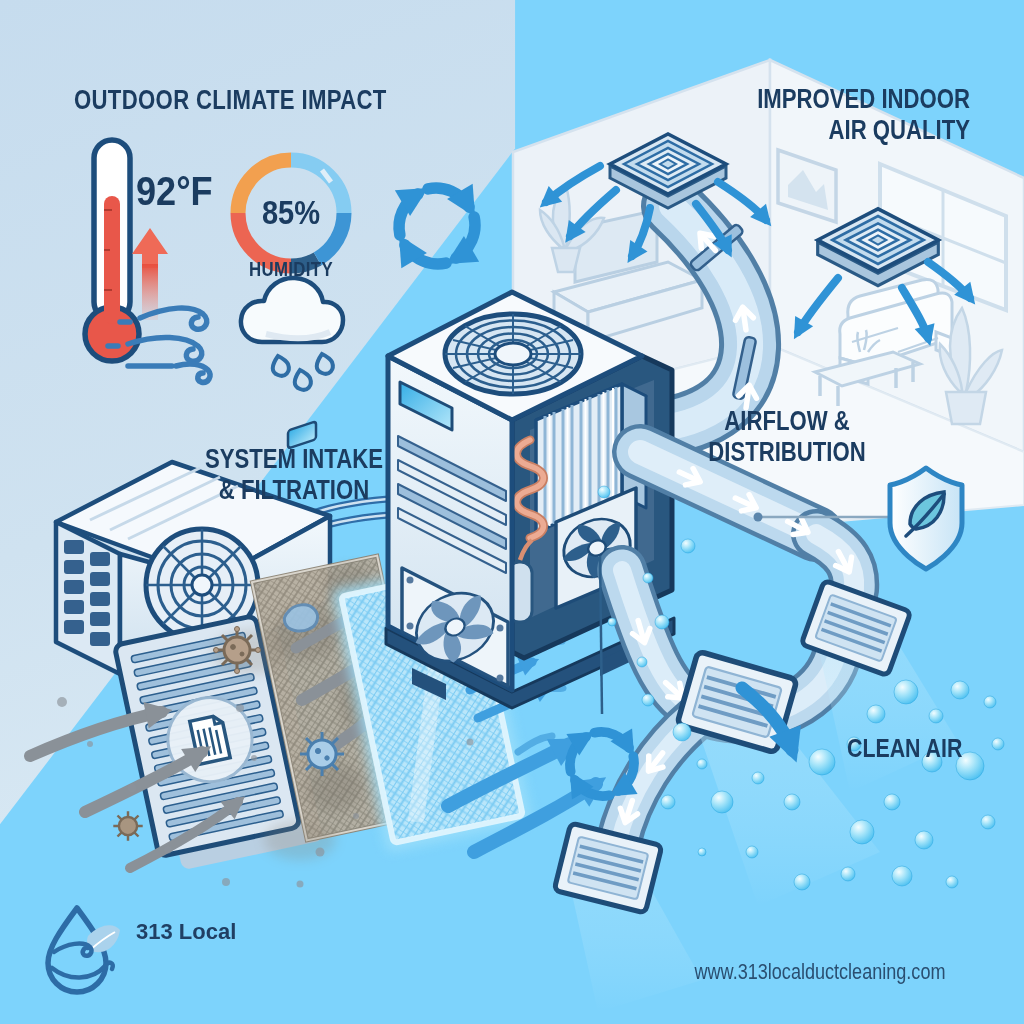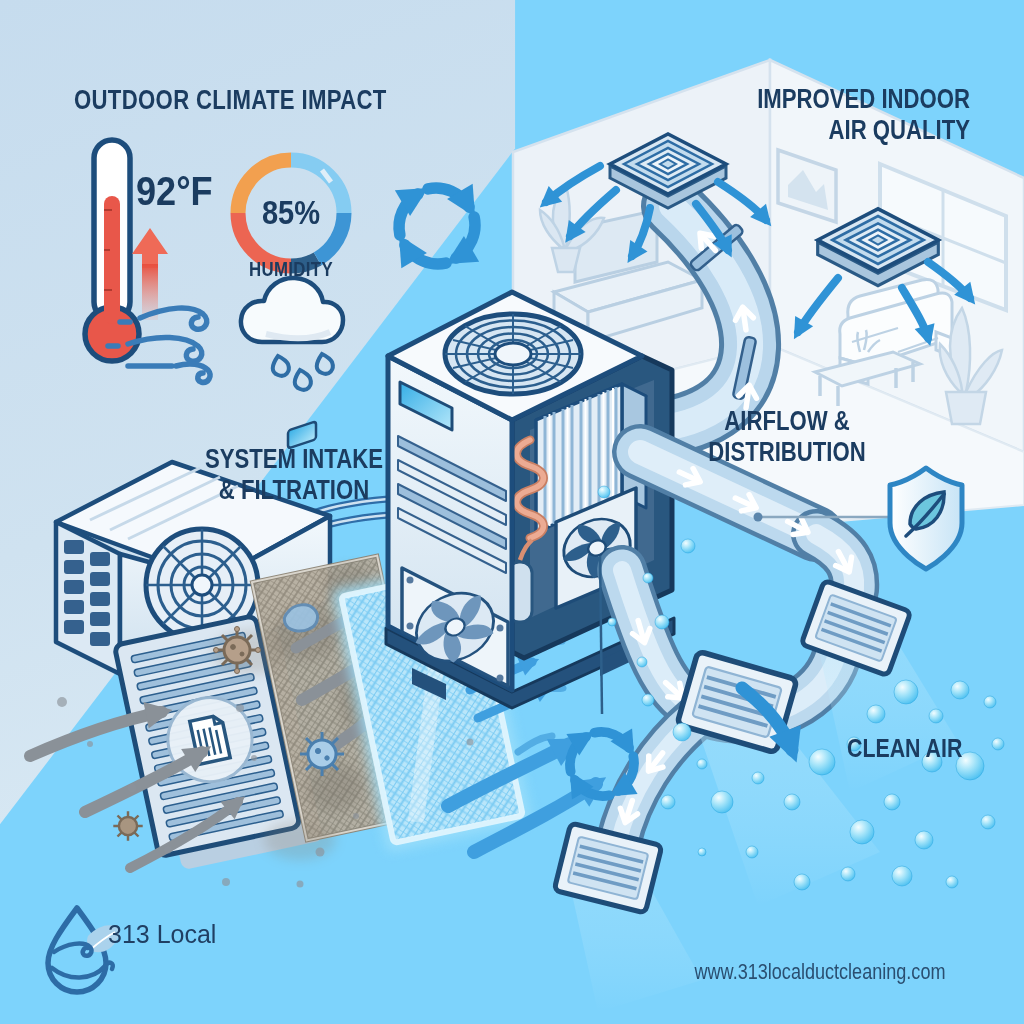--- a/index.html
+++ b/index.html
@@ -14,21 +14,21 @@
   .condC{transform:scaleX(.82);transform-origin:50% 0;text-align:center;}
   .condR{transform:scaleX(.82);transform-origin:100% 0;text-align:right;}
   #t-outdoor{left:74px;top:85px;font-size:27px;letter-spacing:.4px;}
   #t-indoor{left:640px;top:84px;width:330px;font-size:27px;}
   #t-intake{left:163px;top:444px;width:262px;font-size:27px;}
   #t-airflow{left:650px;top:406px;width:274px;font-size:27px;}
   #t-cleanair{left:847px;top:733px;font-size:26px;}
   #t-temp{left:136px;top:168px;font-size:41px;transform:scaleX(.88);transform-origin:0 0;}
   #t-pct{left:246px;top:194px;width:90px;text-align:center;font-size:33px;transform:scaleX(.88);transform-origin:50% 0;}
   #t-hum{left:221px;top:257px;width:140px;text-align:center;font-size:20.5px;letter-spacing:.4px;}
-  #t-logo{left:108px;top:920px;font-size:25px;font-weight:400;color:#203f63;line-height:1.13;}
+  #t-logo{left:136px;top:920px;font-size:22px;font-weight:700;color:#203f63;line-height:1.13;}
   #t-url{left:620px;top:960px;width:400px;text-align:center;font-size:21.5px;font-weight:500;color:#2a4e70;
          transform:scaleX(.84);transform-origin:50% 0;}
 </style>
 </head>
 <body>
 
 <div class="canvas">
   <div class="bg-blue"></div>
 
   <svg class="art" viewBox="0 0 1024 1024">

